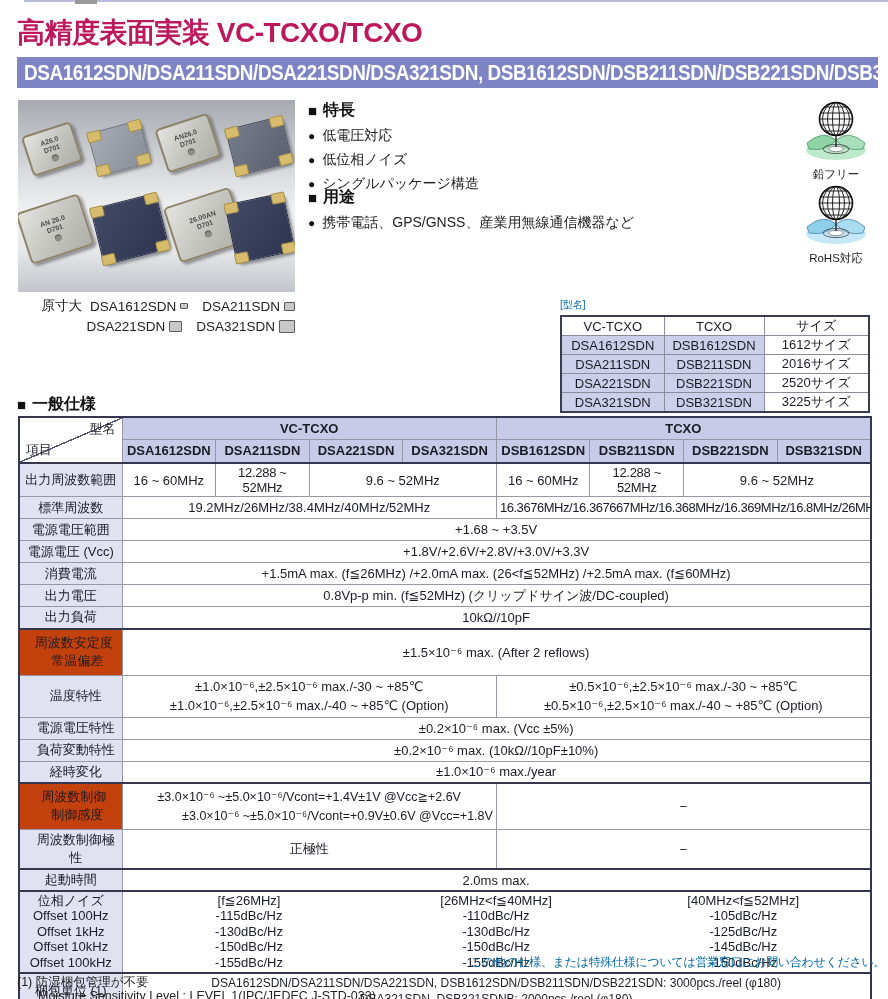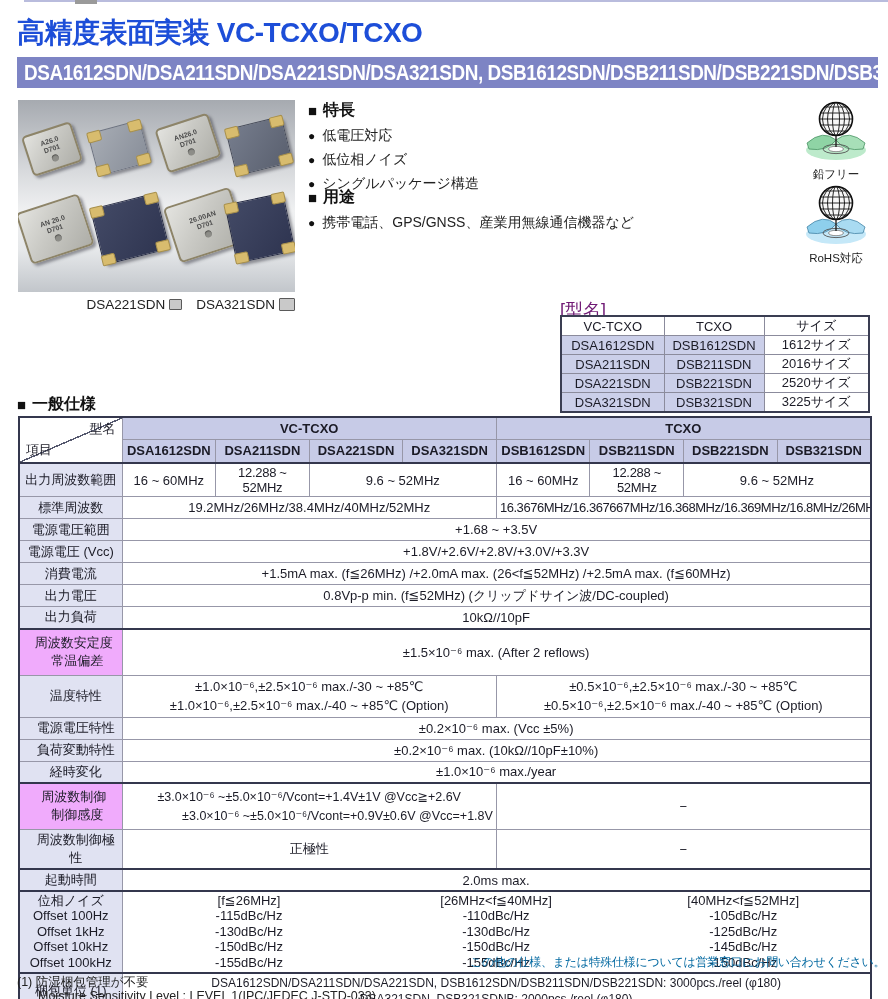--- a/index.html
+++ b/index.html
@@ -6,21 +6,21 @@
   html,body { background:#fff; }
   body {
     width:888px; height:999px; position:relative; overflow:hidden;
     font-family:"Liberation Sans","DejaVu Sans",sans-serif;
     color:#1b1b26; -webkit-font-smoothing:antialiased;
   }
 
   
   .top-rule { position:absolute; top:0; left:24px; right:0; height:2px; background:#b9bcdd; }
   .top-tab  { position:absolute; top:0; left:75px; width:22px; height:4px; background:#9a9a9a; }
-  .page-title { position:absolute; top:14px; left:17px; font-size:28px; font-weight:bold; letter-spacing:-0.5px; color:#1d4ed8; }
+  .page-title { position:absolute; top:14px; left:17px; font-size:28px; font-weight:bold; letter-spacing:-0.5px; color:#be185d; }
   .model-banner {
     position:absolute; top:57px; left:17px; width:861px; height:31px;
     background:#7d84c4; color:#fff; display:flex; align-items:center;
   }
   .model-banner span {
     font-weight:bold; font-size:22px; white-space:nowrap; letter-spacing:-0.5px;
     transform:scaleX(0.86); transform-origin:left center; margin-left:7px;
   }
 
   
@@ -57,21 +57,21 @@
   .sect-head .mk { margin-right:6px; font-size:15px; }
   .blist { margin-top:6px; }
   .blist .brow { display:flex; align-items:center; font-size:14px; margin-bottom:6px; color:#222; }
   .blist .bdot { margin-right:7px; font-size:12px; color:#111; }
 
   
   .badge { position:absolute; width:86px; text-align:center; }
   .badge .cap { font-size:11.5px; color:#222; margin-top:1px; }
 
   
-  .mt-title { position:absolute; left:560px; top:298px; font-size:18px; color:#701a75; }
+  .mt-title { position:absolute; left:560px; top:298px; font-size:10px; color:#0369a1; }
   table.model { position:absolute; left:560px; top:315px; border-collapse:collapse; border:2px solid #3a3d52; }
   table.model td { border:1px solid #8b8b9c; font-size:13px; text-align:center; height:19px; padding:0 4px; color:#1b1b26; }
   table.model tr.hd td { background:#fff; }
   table.model td.c1 { width:103px; background:#cbcfe9; }
   table.model td.c2 { width:100px; background:#cbcfe9; }
   table.model td.c3 { width:105px; background:#fff; }
   table.model tr.hd td.c1, table.model tr.hd td.c2 { background:#fff; }
 
   
   .spec-title { position:absolute; left:17px; top:394px; display:flex; align-items:center; font-size:16px; font-weight:bold; color:#111; }
@@ -84,21 +84,21 @@
 
   td.corner { position:relative; background:
       linear-gradient(to bottom right, #fff calc(50% - 0.7px), #55586e calc(50% - 0.7px), #55586e calc(50% + 0.7px), #fff calc(50% + 0.7px)); }
   .corner-top    { position:absolute; top:2px;    right:6px; font-size:13px; }
   .corner-bottom { position:absolute; bottom:3px; left:6px;  font-size:13px;margin-top:8px; }
 
   td.ghead { background:#c7cbe7; font-weight:bold; font-size:15px; color:#14142a; }
   td.mhead { background:#c7cbe7; font-weight:bold; font-size:12.5px; color:#14142a; padding:0 1px; }
   td.rlabel { background:#e0e2f2; text-align:left; padding-left:6px; font-size:13px; }
   td.rlabel.ind { padding-left:13px; }
-  td.glabel { background:#f0abfc; text-align:left; vertical-align:top; }
+  td.glabel { background:#c2410c; text-align:left; vertical-align:top; }
   .gwrap { display:flex; flex-direction:column; justify-content:space-between; height:100%; padding:3px 0 4px 0; }
   .gwrap .g { padding-left:6px; font-size:13px; }
   .gwrap .s { padding-left:13px; font-size:13px; }
 
   .sm   { font-size:11px; letter-spacing:-0.3px; }
   .xsm  { font-size:10.6px; letter-spacing:-0.45px; }
   .two  { line-height:19px; font-size:13px; }
   .gline{ border-top:2px solid #34374d !important; }
 
   td.pn-label { background:#e0e2f2; text-align:left; vertical-align:top; padding:3px 0 0 6px; }
@@ -166,20 +166,27 @@
   </div>
   <div class="chip padded body-dark" style="left:212px;top:98px;width:60px;height:60px;transform:rotate(-12deg);">
     <div class="pad tl"></div>
       <div class="pad tr"></div>
     <div class="pad bl"></div>
       <div class="pad br"></div>
   </div>
 </div>
 
 <div class="actual-size">
+  <div class="as-line">
+    <span class="lead">原寸大</span>
+    <span class="as-name" style="margin-left:0">DSA1612SDN</span>
+      <span class="sq sq1"></span>
+    <span class="as-name">DSA211SDN</span>
+      <span class="sq sq2"></span>
+  </div>
   <div class="as-line">
     <span class="as-name">DSA221SDN</span>
       <span class="sq sq3"></span>
     <span class="as-name">DSA321SDN</span>
       <span class="sq sq4"></span>
   </div>
 </div>
 
 <div class="sect" style="top:100px;">
   <div class="sect-head">

